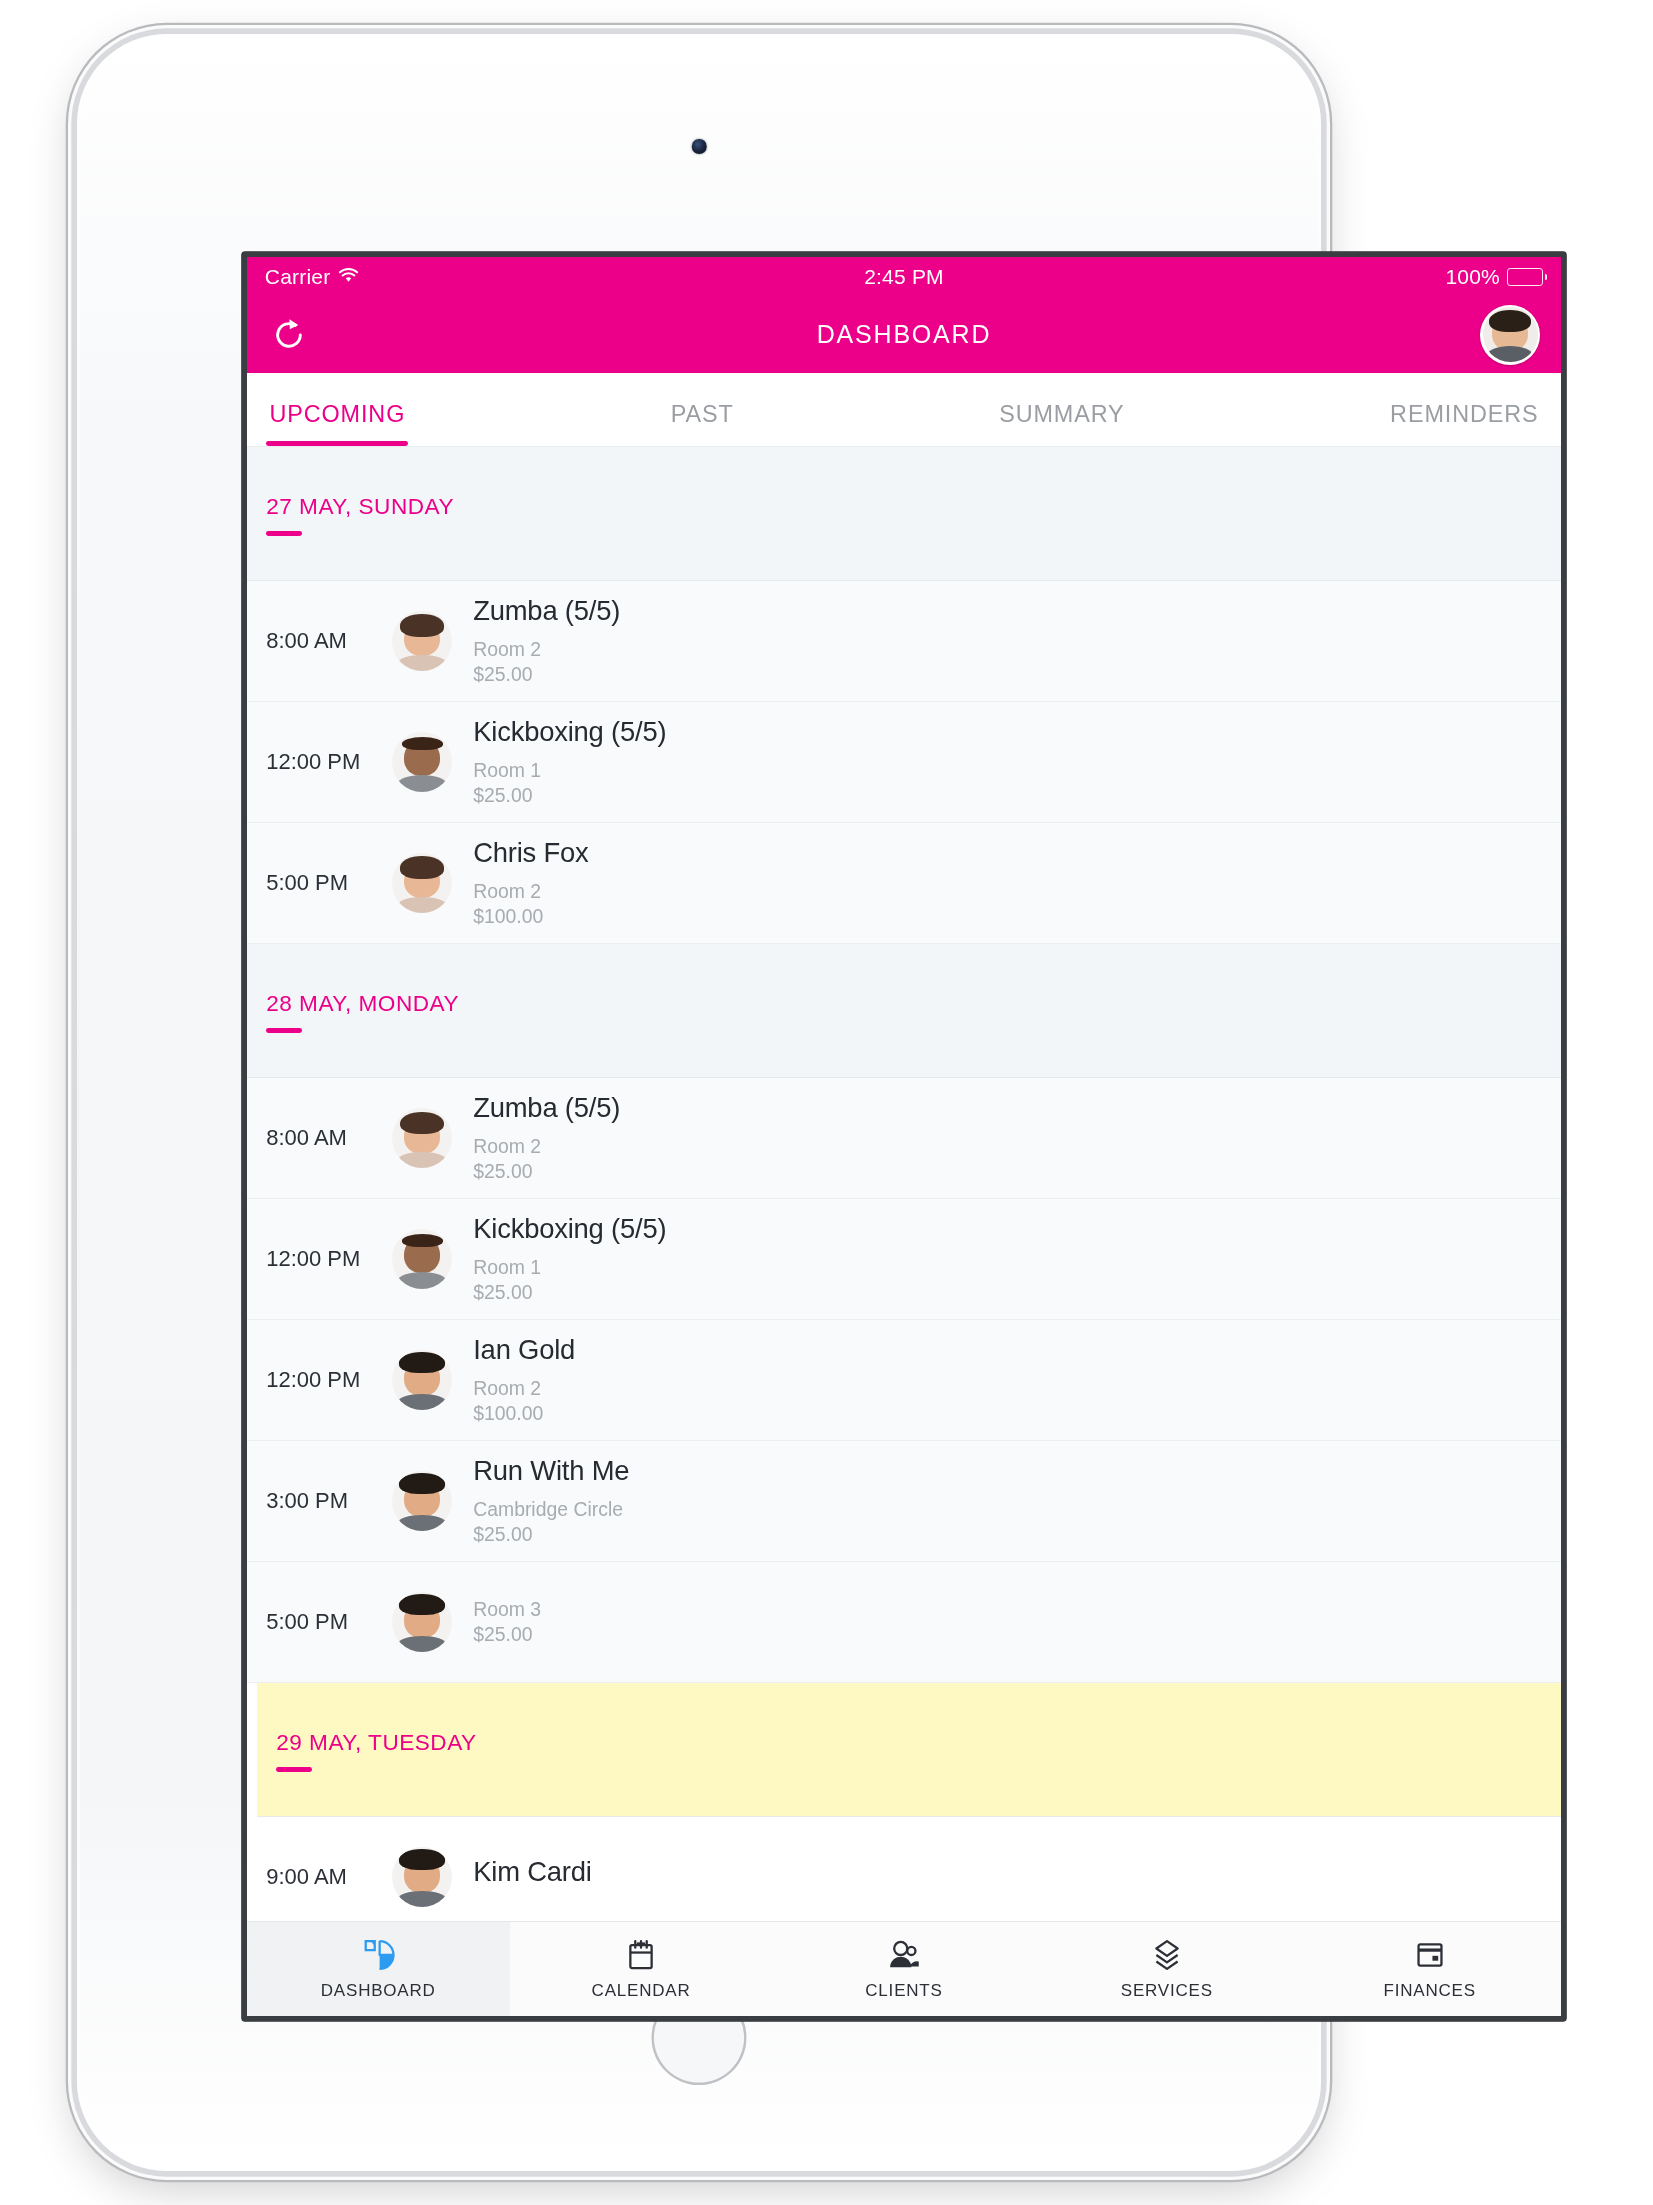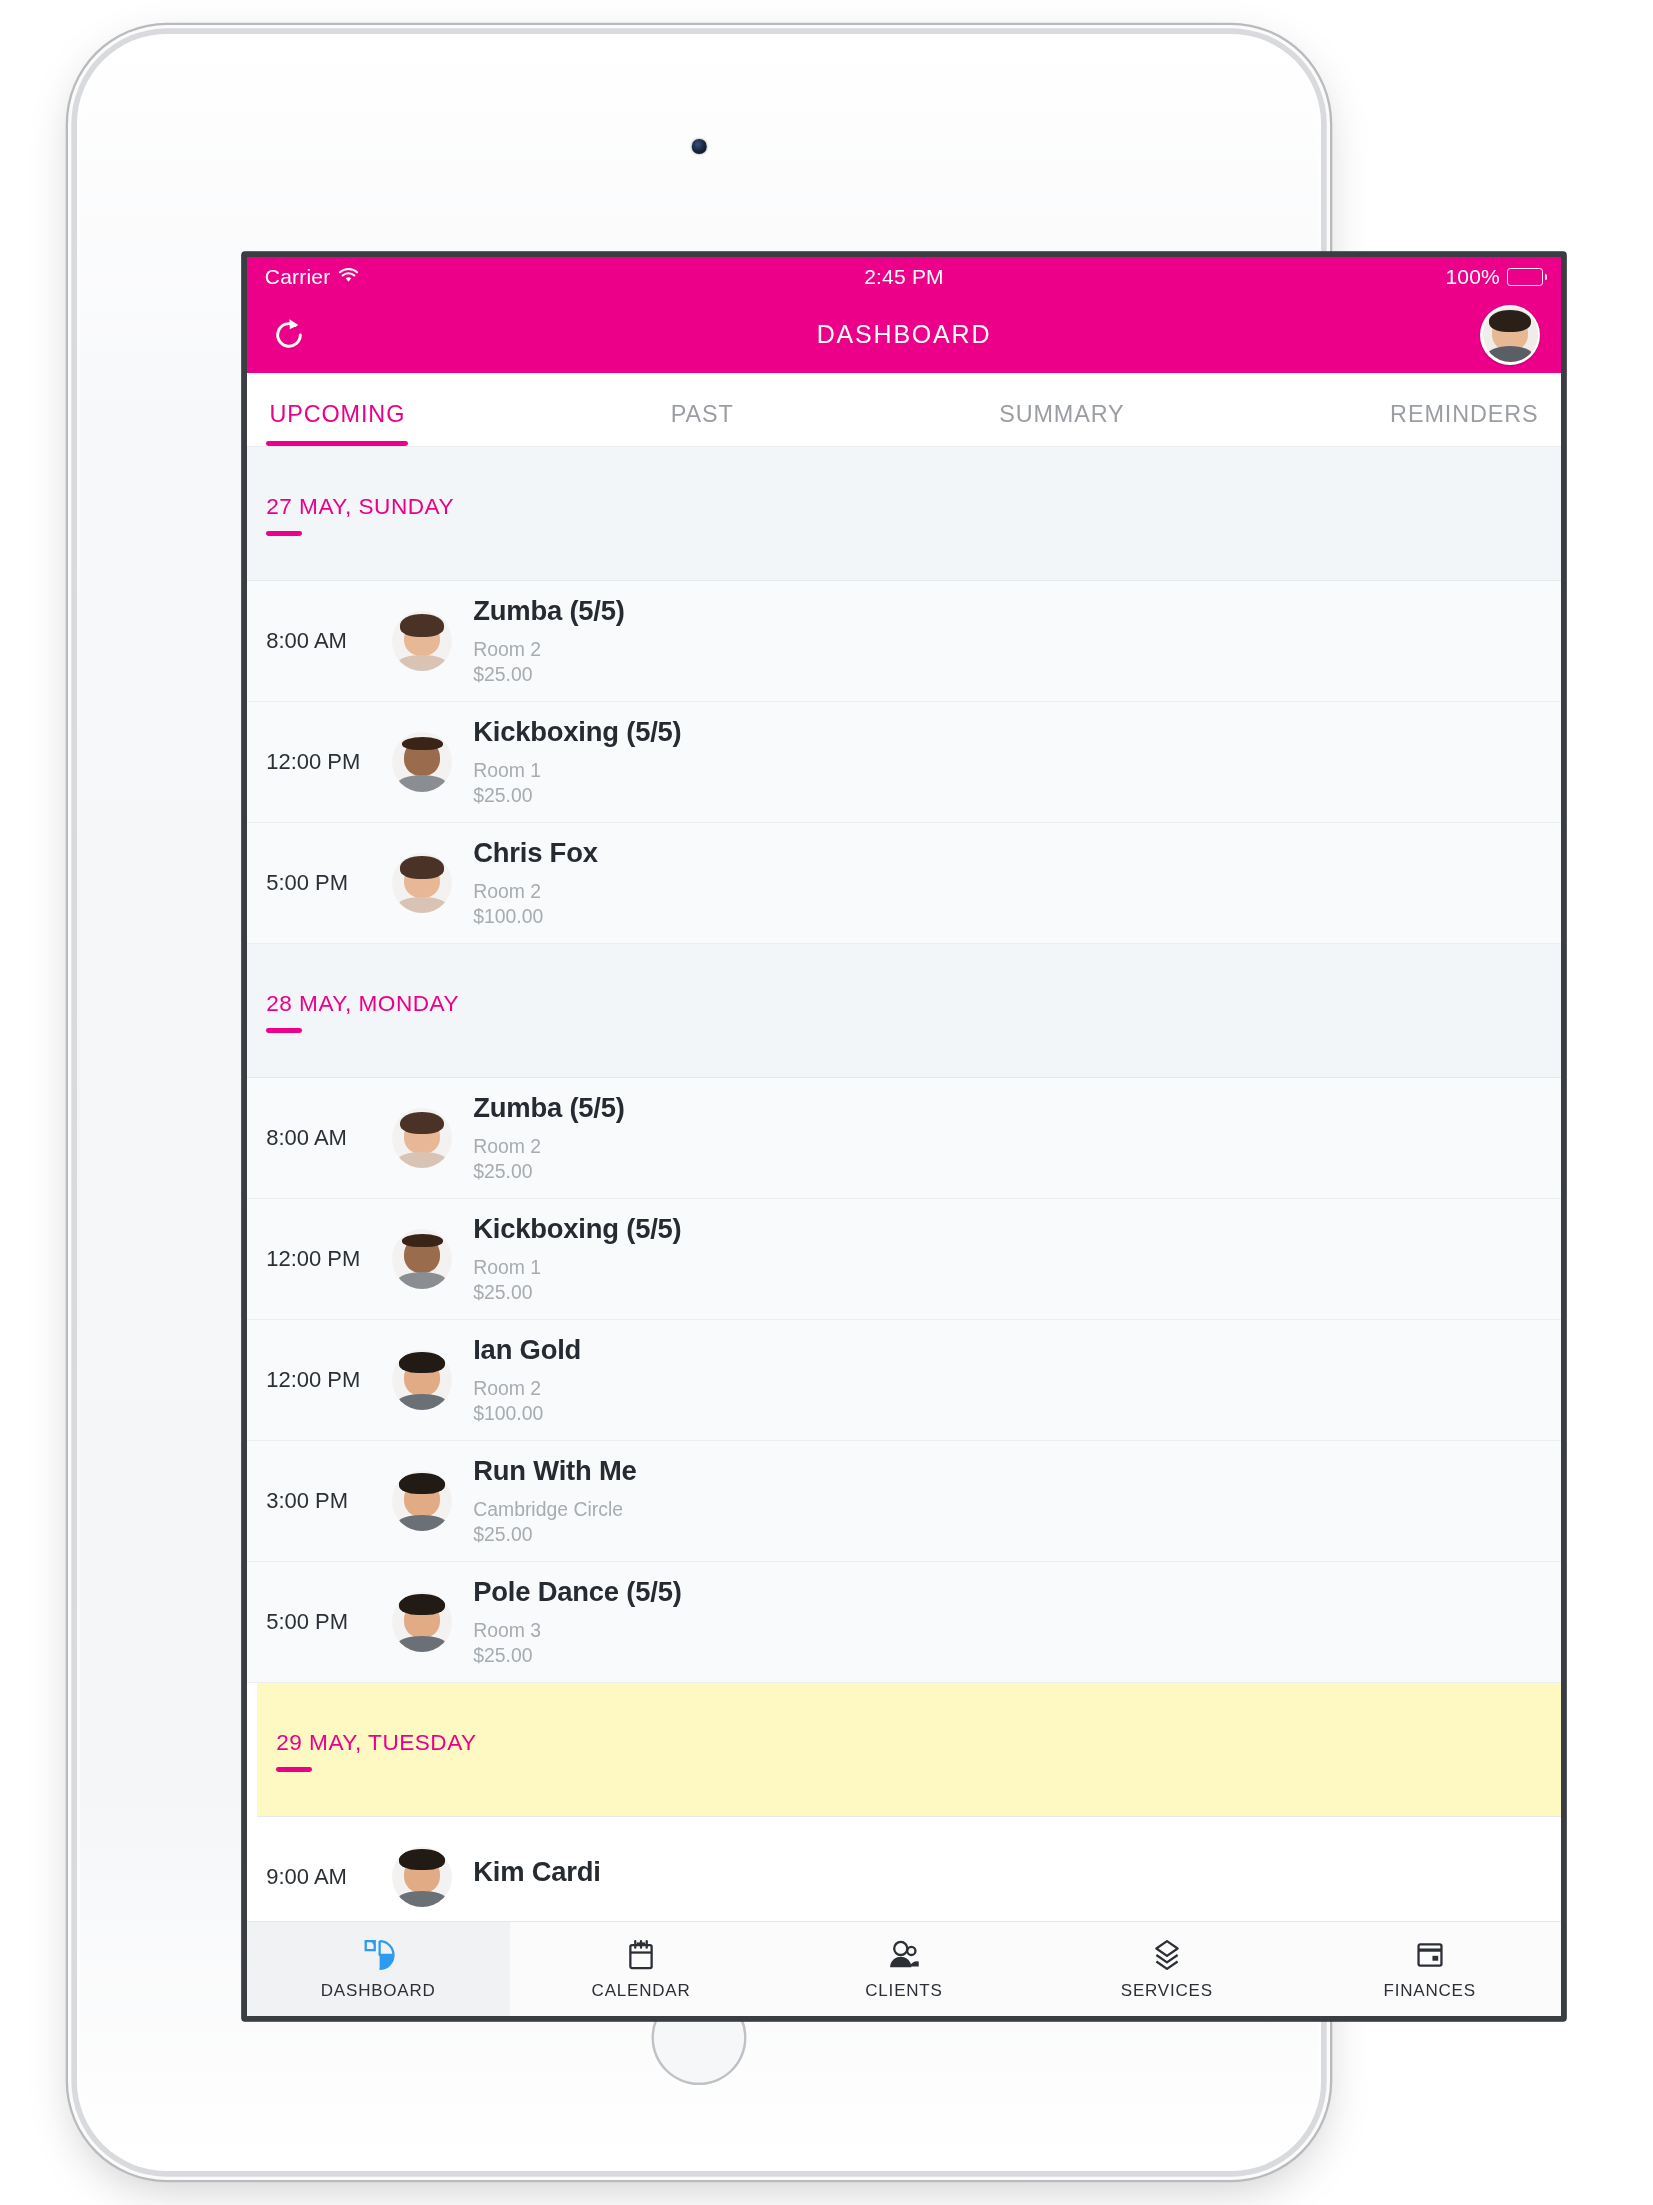--- a/index.html
+++ b/index.html
@@ -198,21 +198,21 @@
   }
   .appt-avatar {
     width: 60px; height: 60px; flex:0 0 60px;
     border-radius:50%;
     margin-right: 21px;
     overflow:hidden; position:relative;
     background:#f4f2f1;
   }
   .appt-info { flex:1; min-width:0; padding: 11.3px 0; }
   .appt-title {
-    font-size: 27.4px; font-weight:bold; color:#262a31;
+    font-size: 27.4px; font-weight:normal; color:#262a31;
     letter-spacing: -0.2px; margin-bottom: 9.7px;
   }
   .appt-sub { font-size: 19.4px; color:#a7acb1; line-height: 1.28; }
 
   
   #bottom-nav {
     position:absolute; left:0; right:0; bottom:0; height: 95px;
     background:#fbfbfc;
     border-top:0.8px solid #e4e7e9;
     display:flex;
@@ -417,21 +417,20 @@
       <div class="appt-row">
         <div class="appt-time">5:00 PM</div>
         <div class="appt-avatar">
           <div class="face">
             <div class="skin" style="left:20%;top:16%;width:60%;height:60%;background:#e0ab85;"></div>
             <div class="hair" style="left:12%;top:4%;width:76%;height:34%;background:#221a14;"></div>
             <div class="body" style="background:#6b7077;height:26%;"></div>
           </div>
         </div>
         <div class="appt-info">
-          <div class="appt-title">Pole Dance (5/5)</div>
           <div class="appt-sub">Room 3</div>
           <div class="appt-sub">$25.00</div>
         </div>
       </div>
 
       <div class="day-header plain">
         <div class="day-title">29 MAY, TUESDAY</div>
         <div class="day-rule"></div>
       </div>
 

